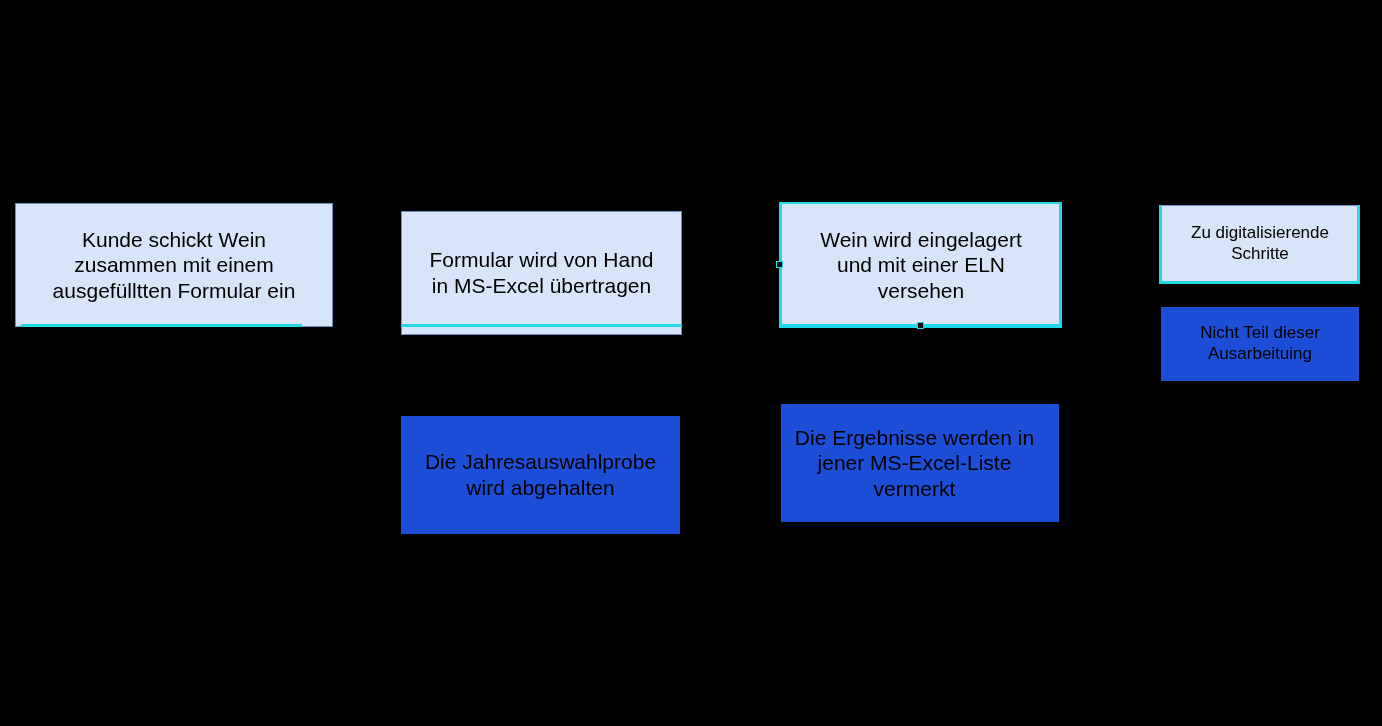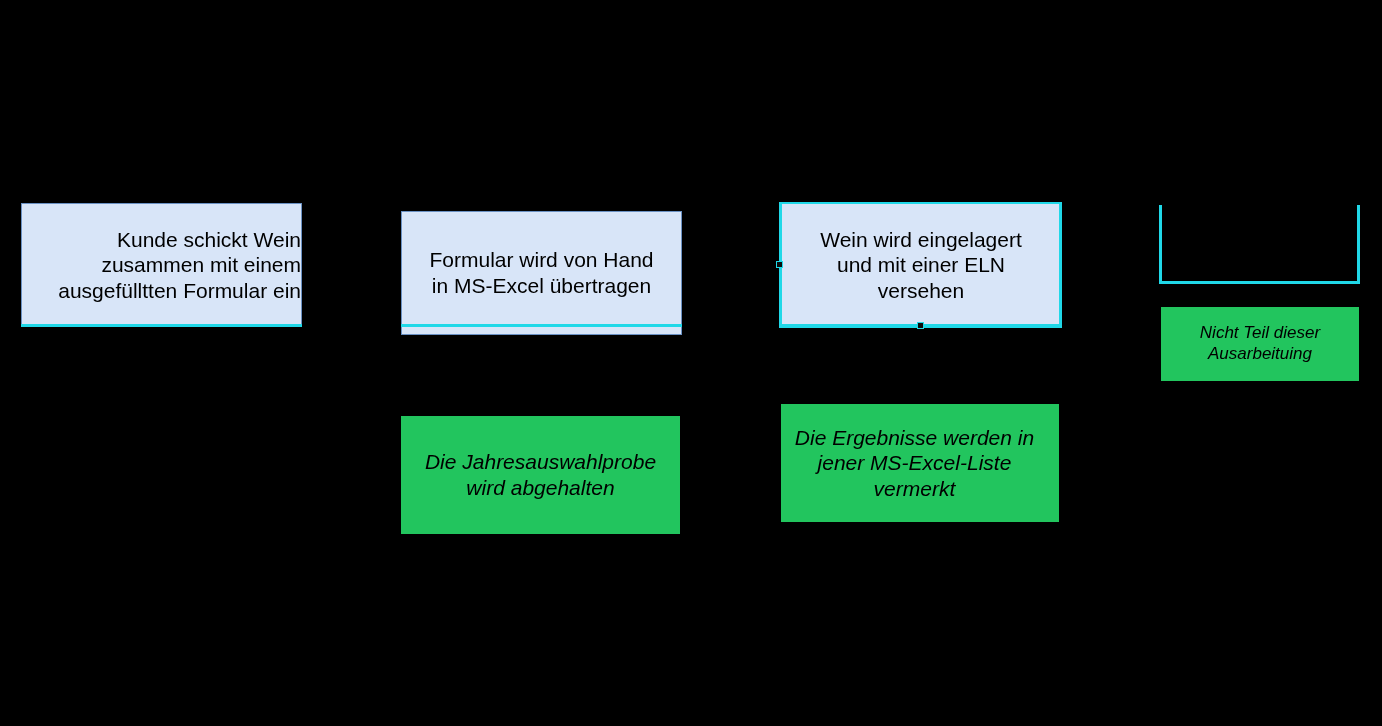--- a/index.html
+++ b/index.html
@@ -32,24 +32,23 @@
   }
 
   
   .node.process {
     background: #d8e5f8;
     border: 1px solid #6a91c4;
     font-size: 21px;
   }
   
   .node.manual {
-    background: #22c55e;
+    background: #1d4ed8;
     border: 0;
     font-size: 21px;
-    font-style: italic;
   }
 
   
   .node.legend-process { font-size: 17px; }
   .node.legend-manual  { font-size: 17px; }
 
   
   .node.overflow .label {
     width: 108%;
     margin-left: -4%;
@@ -69,21 +68,21 @@
     border: 1px solid #20d8e8;
     box-sizing: border-box;
     pointer-events: none;
   }
 </style>
 </head>
 <body>
 
 <div id="canvas">
 
-  <div class="node process" style="left:21px; top:203px; width:281px; height:124px;text-align:right;">
+  <div class="node process" style="left:15px; top:203px; width:318px; height:124px;">
     <span class="label">Kunde schickt Wein
 zusammen mit einem
 ausgefülltten Formular ein</span>
   </div>
 
   <div class="node process" style="left:401px; top:203px; width:281px; height:124px;margin-top:8px;">
     <span class="label">Formular wird von Hand
 in MS-Excel übertragen</span>
   </div>
 
@@ -109,20 +108,24 @@
 wird abgehalten</span>
   </div>
 
   <div class="node manual overflow" style="left:781px; top:404px; width:278px; height:118px;">
     <span class="label">Die Ergebnisse werden in
 jener MS-Excel-Liste
 vermerkt</span>
   </div>
 
 
+  <div class="node process legend-process" style="left:1161px; top:205px; width:198px; height:78px;">
+    <span class="label">Zu digitalisierende
+Schritte</span>
+  </div>
   <div class="sel-edge" style="left:1159px; top:205px; width:3px; height:78px;"></div>
   <div class="sel-edge" style="left:1159px; top:281px; width:201px; height:3px;"></div>
   <div class="sel-edge" style="left:1357px; top:205px; width:3px; height:78px;"></div>
 
   <div class="node manual legend-manual" style="left:1161px; top:307px; width:198px; height:74px;">
     <span class="label">Nicht Teil dieser
 Ausarbeituing</span>
   </div>
 
 </div>

